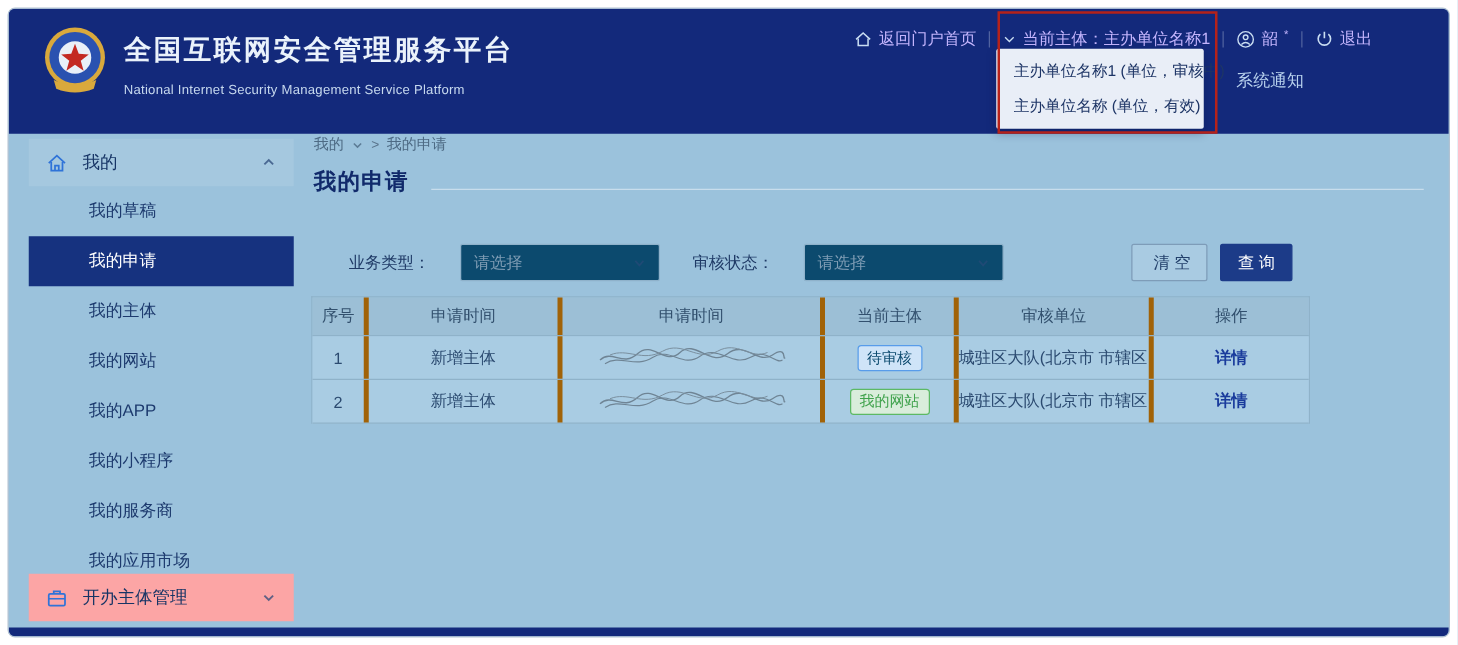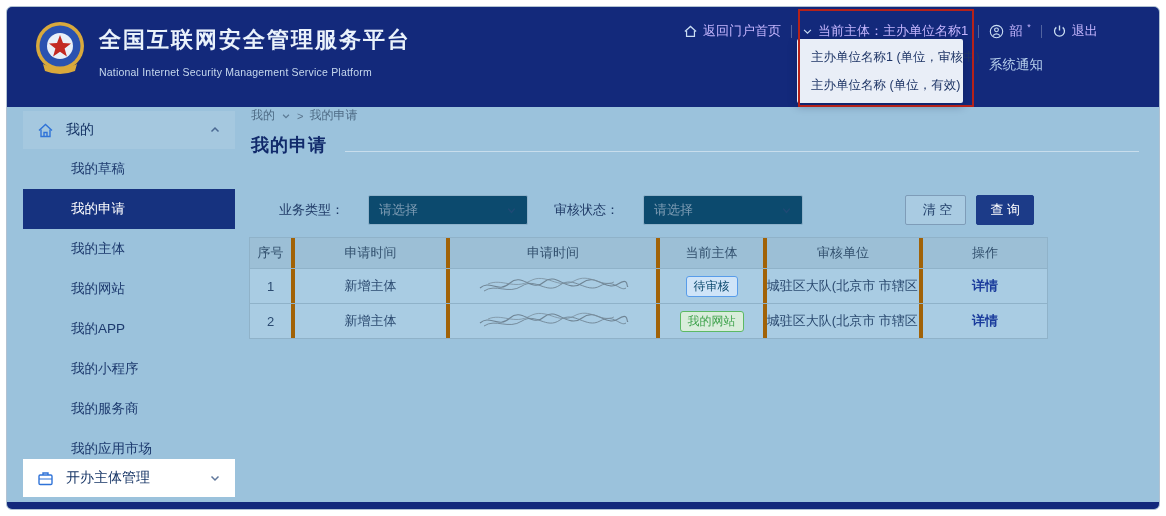--- a/index.html
+++ b/index.html
@@ -32,21 +32,21 @@
 
   
   .sidebar { position:absolute; left:16px; top:96px; width:212px; bottom:8px; }
   .side-group { height:38px; display:flex; align-items:center; gap:12px; padding:0 14px 0 14px; color:#163465; font-size:14px; cursor:pointer; background:rgba(255,255,255,.10); }
   .side-group .g-ic { width:17px; height:17px; }
   .side-group .g-label { flex:1; }
   .side-group .g-caret { width:12px; height:12px; opacity:.75; }
   .side-group.group-my { margin-top:8px; }
   .side-sub { height:40px; line-height:40px; padding-left:48px; font-size:13.5px; color:#1d3a6e; cursor:pointer; }
   .side-sub.state-selected { background:#16327F; color:#ffffff; }
-  .side-group.group-org { position:absolute; left:0; right:0; bottom:4px; background:#ffffff; }
+  .side-group.group-org { position:absolute; left:0; right:0; bottom:4px; background:#fca5a5; }
 
   
   .main { position:absolute; left:242px; top:0; width:900px; bottom:0; }
   .breadcrumb { position:absolute; left:2px; top:100px; font-size:12px; color:#4d6a84; display:flex; align-items:center; gap:6px; }
   .breadcrumb .bc-caret { width:10px; height:10px; opacity:.8; }
   .breadcrumb .bc-sep { font-size:11px; color:#5a748c; }
   .page-title { position:absolute; left:2px; top:126px; font-size:18px; font-weight:bold; color:#112a6b; letter-spacing:1px; }
   .title-rule { position:absolute; left:96px; top:144px; width:794px; height:1px; background:rgba(255,255,255,.45); }
 
   .filters { position:absolute; left:0; top:188px; width:798px; height:30px; display:flex; align-items:center; }

